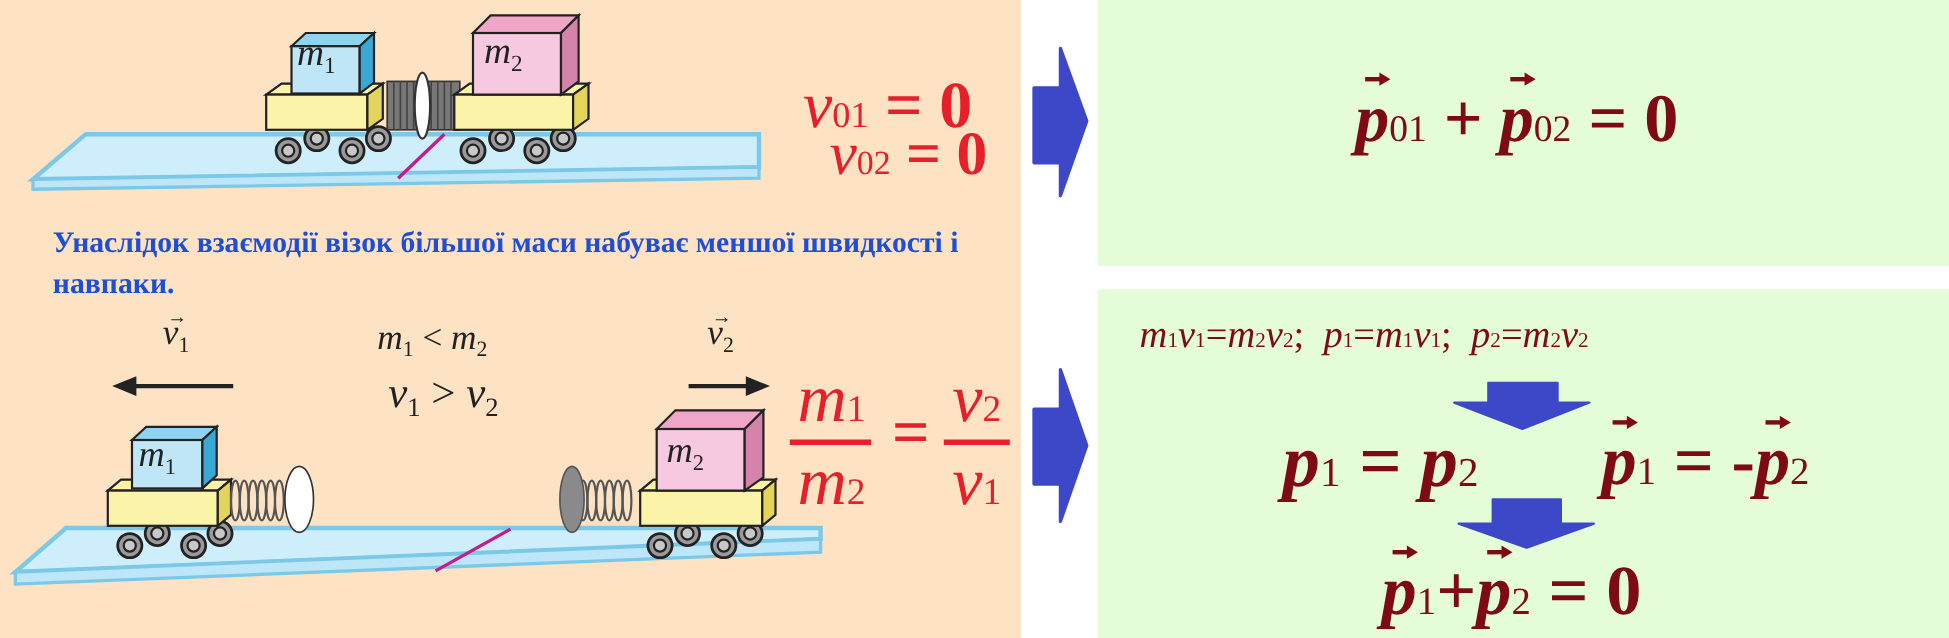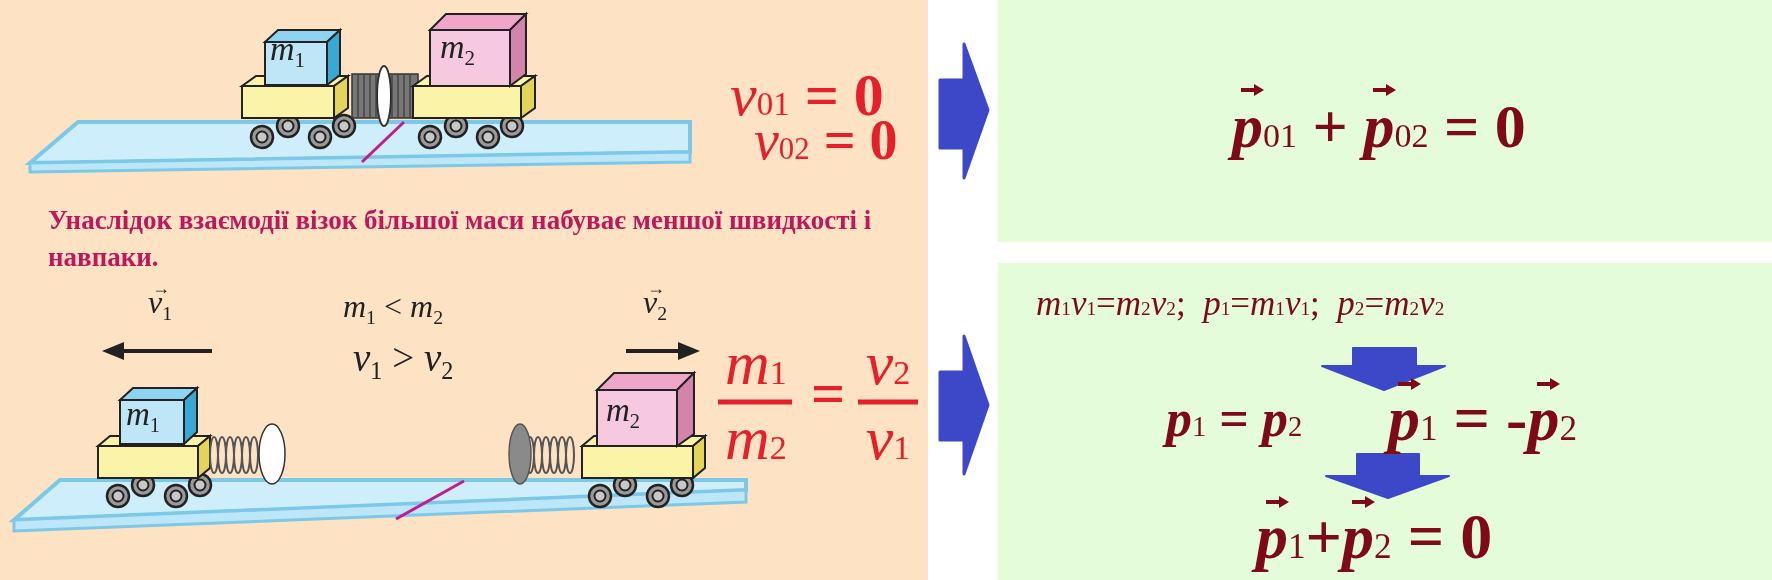--- a/index.html
+++ b/index.html
@@ -6,21 +6,21 @@
   body { width:1772px; height:580px; position:relative; background:#ffffff; overflow:hidden;
          font-family:"Liberation Serif", serif; }
   .peach { position:absolute; left:0; top:0; width:928px; height:580px; background:#fde3c3; }
   .green { position:absolute; left:998px; width:774px; background:#e5fcd9; }
   #green-top { top:0; height:242px; }
   #green-bottom { top:263px; height:317px; }
   svg.scene { position:absolute; left:0; top:0; }
   .red-eq { position:absolute; color:#e5202a; font-family:"Liberation Serif", serif; font-weight:bold; }
   .v-italic { font-style:italic; font-weight:normal; font-family:"Liberation Serif", serif; }
   .sub { font-size:0.55em; font-weight:normal; font-style:normal; }
-  .caption { position:absolute; left:48px; top:202px; width:860px; color:#be185d; font-weight:bold;
+  .caption { position:absolute; left:48px; top:202px; width:860px; color:#1d4ed8; font-weight:bold;
              font-size:27px; line-height:37px; font-family:"Liberation Serif", serif; }
   .dark-eq { position:absolute; color:#7d0a14; font-family:"Liberation Serif", serif; font-weight:bold; white-space:nowrap; }
   .it { font-style:italic; }
   .vec { position:relative; display:inline-block; }
   .vec::before { content:""; position:absolute; left:30%; top:-2px; width:45%; height:4px; background:#7d0a14; }
   .vec::after { content:""; position:absolute; left:72%; top:-6px; border-left:10px solid #7d0a14;
                 border-top:6px solid transparent; border-bottom:6px solid transparent; }
   .lbl { position:absolute; font-family:"Liberation Serif", serif; font-style:italic; color:#222; white-space:nowrap; }
   .lbl .s { font-size:0.62em; font-style:normal; vertical-align:-0.35em; }
   .frac { position:absolute; color:#e5202a; font-family:"Liberation Serif", serif; font-style:italic; text-align:center; }
@@ -181,39 +181,39 @@
 
 <div class="lbl" style="left:126px; top:396px; font-size:33px;"><span>m</span><span class="s">1</span></div>
 <div class="lbl" style="left:606px; top:392px; font-size:33px;"><span>m</span><span class="s">2</span></div>
 
 <div class="frac" style="left:716px; top:330px; width:80px; font-size:62px; line-height:66px;"><span>m</span><span class="sub" style="font-style:normal">1</span></div>
 <div class="frac" style="left:716px; top:405px; width:80px; font-size:62px; line-height:66px;"><span>m</span><span class="sub" style="font-style:normal">2</span></div>
 <div class="frac" style="left:806px; top:360px; width:44px; font-size:60px; line-height:66px; font-style:normal; font-weight:bold;">=</div>
 <div class="frac" style="left:852px; top:330px; width:72px; font-size:62px; line-height:66px;"><span>v</span><span class="sub" style="font-style:normal">2</span></div>
 <div class="frac" style="left:852px; top:405px; width:72px; font-size:62px; line-height:66px;"><span>v</span><span class="sub" style="font-style:normal">1</span></div>
 
-<div class="dark-eq" style="left:1232px; top:72px; font-size:62px; line-height:72px;margin-top:18px;">
+<div class="dark-eq" style="left:1232px; top:72px; font-size:62px; line-height:72px;">
   <span class="it vec">p</span><span class="sub">01</span>
   <span>+</span>
   <span class="it vec">p</span><span class="sub">02</span>
   <span>= 0</span>
 </div>
 
 <div class="dark-eq" style="left:1036px; top:274px; font-size:35px; line-height:60px; font-weight:normal;">
   <span class="it">m</span><span class="sub">1</span><span class="it">v</span><span class="sub">1</span><span>=</span><span class="it">m</span><span class="sub">2</span><span class="it">v</span><span class="sub">2</span><span>;</span>&nbsp;
   <span class="it">p</span><span class="sub">1</span><span>=</span><span class="it">m</span><span class="sub">1</span><span class="it">v</span><span class="sub">1</span><span>;</span>&nbsp;
   <span class="it">p</span><span class="sub">2</span><span>=</span><span class="it">m</span><span class="sub">2</span><span class="it">v</span><span class="sub">2</span>
 </div>
 
-<div class="dark-eq" style="left:1166px; top:384px; font-size:52px; line-height:70px;">
+<div class="dark-eq" style="left:1166px; top:384px; font-size:68px; line-height:70px;">
   <span class="it">p</span><span class="sub">1</span>
   <span>=</span>
   <span class="it">p</span><span class="sub">2</span>
 </div>
-<div class="dark-eq" style="left:1388px; top:384px; font-size:64px; line-height:70px;">
+<div class="dark-eq" style="left:1456px; top:384px; font-size:64px; line-height:70px;">
   <span class="it vec">p</span><span class="sub">1</span>
   <span>= -</span><span class="it vec">p</span><span class="sub">2</span>
 </div>
 
 <div class="dark-eq" style="left:1256px; top:502px; font-size:64px; line-height:70px;">
   <span class="it vec">p</span><span class="sub">1</span><span>+</span><span class="it vec">p</span><span class="sub">2</span>
   <span>= 0</span>
 </div>
 
 </body></html>

